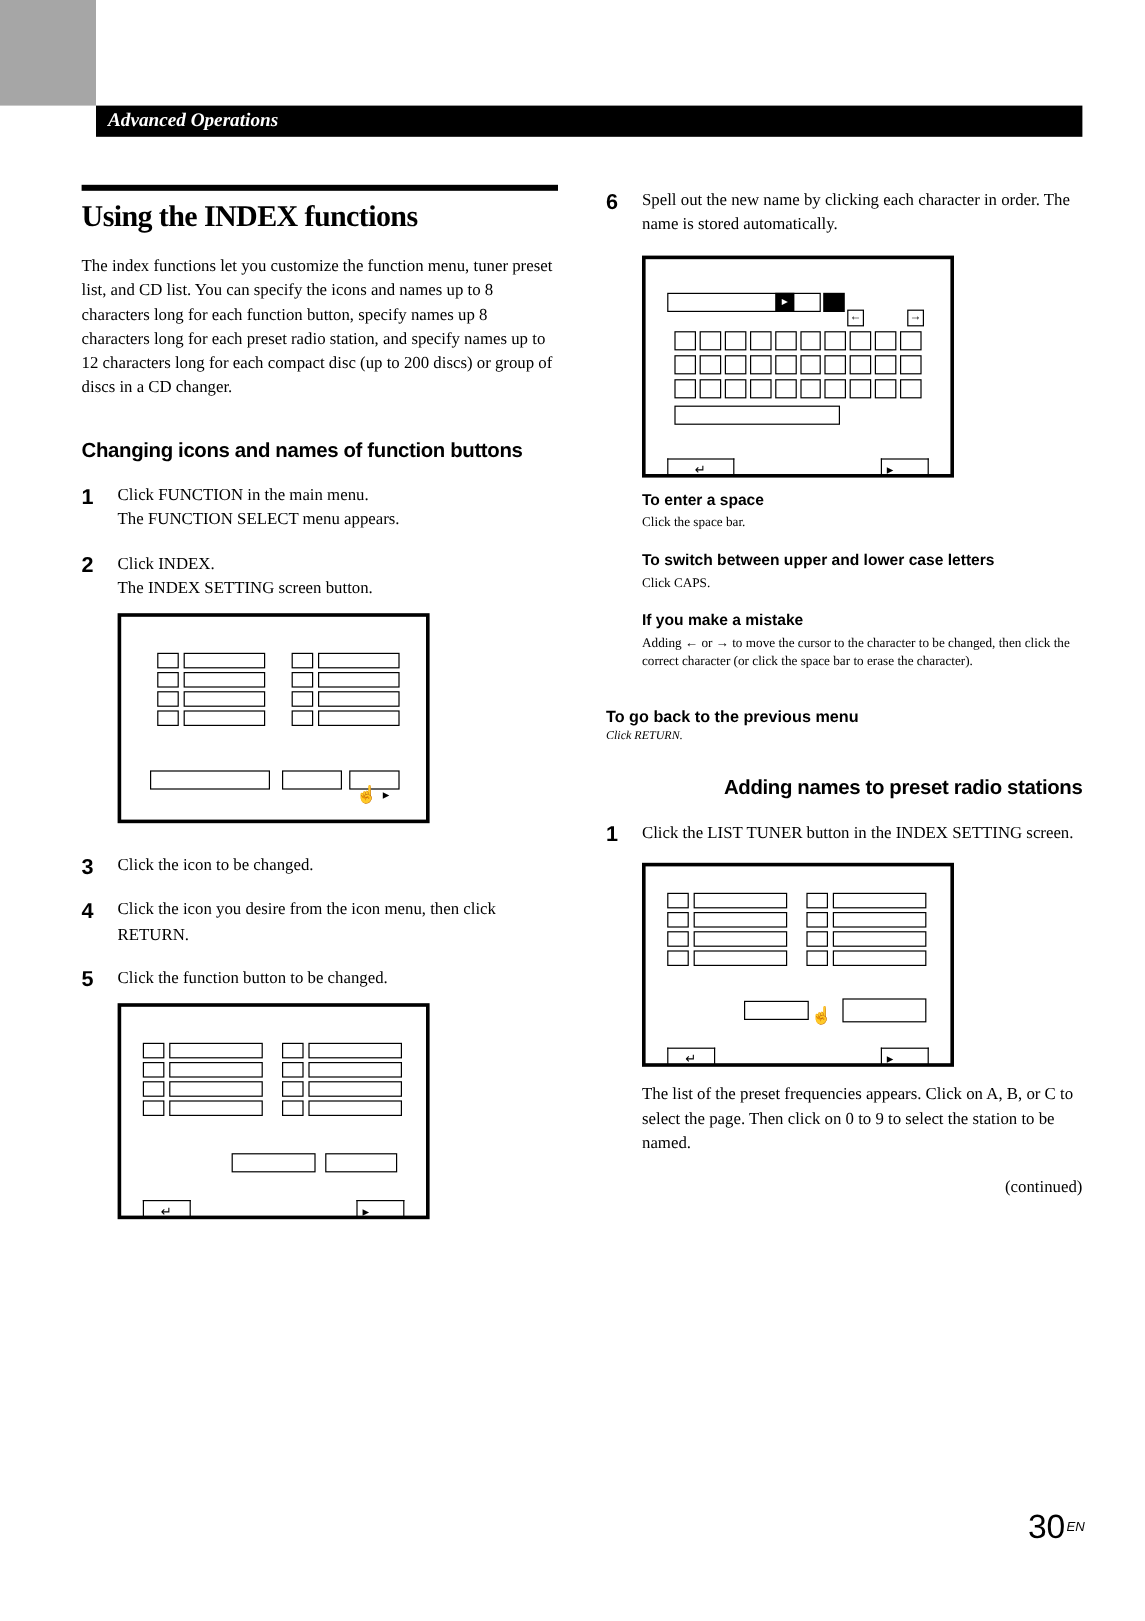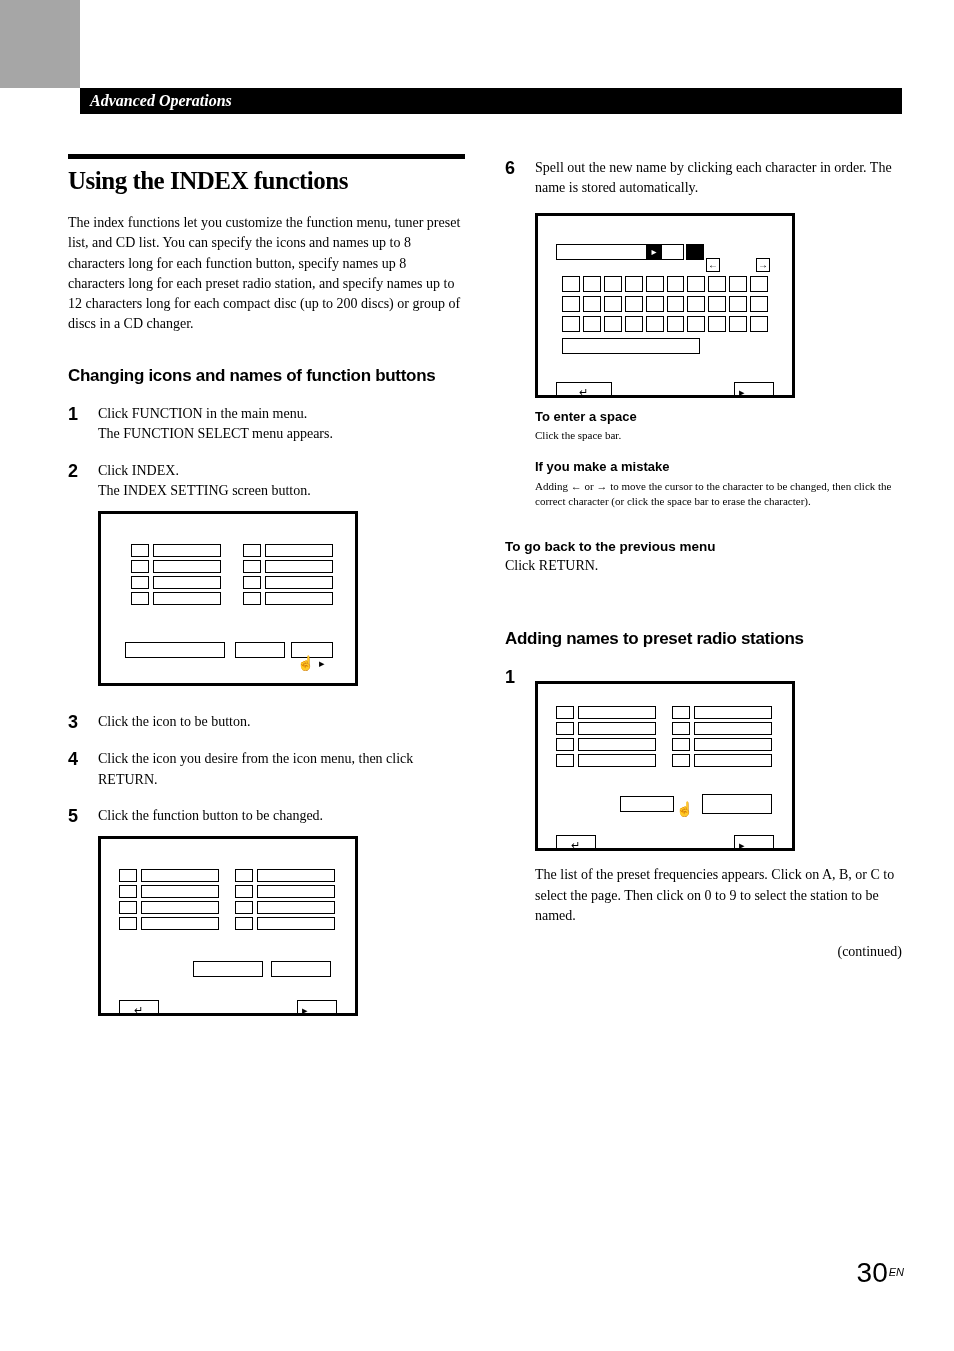--- a/index.html
+++ b/index.html
@@ -103,23 +103,24 @@
     font-size: 11px;
     line-height: 1.4;
   }
   .note-h {
     font-family: Arial, sans-serif;
     font-weight: bold;
     font-size: 13.5px;
     margin-bottom: 2px;
   }
   .note-b {
-    font-size: 14px;
+    font-size: 10px;
     line-height: 1.4;
     margin-bottom: 18px;
+    font-style: italic;
   }
   .continued {
     text-align: right;
     font-size: 14px;
     margin-top: 18px;
   }
   .page-num {
     position: absolute;
     right: 50px;
     bottom: 62px;
@@ -207,21 +208,21 @@
           <div class="widecell" style="top:128px; left:134px; width:50px;"></div>
           <div class="widecell" style="top:128px; left:190px; width:42px;"></div>
           <span class="cursor-hand" style="top:140px; left:196px;">☝</span>
           <span class="arrow-glyph" style="position:absolute; top:142px; left:218px; font-size:11px;">▸</span>
         </div>
       </div>
     </div>
 
     <div class="step">
       <div class="step-num">3</div>
-      <div class="step-body">Click the icon to be button.</div>
+      <div class="step-body">Click the icon to be changed.</div>
     </div>
 
     <div class="step">
       <div class="step-num">4</div>
       <div class="step-body">Click the icon you desire from the icon menu, then click RETURN.</div>
     </div>
 
     <div class="step">
       <div class="step-num">5</div>
       <div class="step-body">
@@ -312,36 +313,41 @@
           </div>
           <div class="tab" style="bottom:-1px; left:18px; width:56px;"><span style="font-size:11px; position:relative; top:-1px; left:22px;">↵</span></div>
           <div class="tab" style="bottom:-1px; right:18px; width:40px;"><span style="font-size:11px; position:relative; top:-1px; left:4px;">▸</span></div>
         </div>
 
         <div class="sub">
           <div class="sub-h">To enter a space</div>
           <div class="sub-b">Click the space bar.</div>
         </div>
         <div class="sub">
+          <div class="sub-h">To switch between upper and lower case letters</div>
+          <div class="sub-b">Click CAPS.</div>
+        </div>
+        <div class="sub">
           <div class="sub-h">If you make a mistake</div>
           <div class="sub-b"><span>Adding </span><span class="arrow-glyph">←</span><span> or </span><span class="arrow-glyph">→</span><span> to move the cursor to the character to be changed, then click the correct character (or click the space bar to erase the character).</span></div>
         </div>
       </div>
     </div>
 
     <div>
       <div class="note-h">To go back to the previous menu</div>
       <div class="note-b">Click RETURN.</div>
     </div>
 
-    <h2 style="margin-top:52px;">Adding names to preset radio stations</h2>
+    <h2 style="margin-top:25px;text-align:right;">Adding names to preset radio stations</h2>
 
     <div class="step">
       <div class="step-num">1</div>
       <div class="step-body">
+        <div>Click the LIST TUNER button in the INDEX SETTING screen.</div>
 
         <div class="screen" style="height:170px; margin-top:14px;">
           <div class="rowcell" style="top:22px; left:18px; width:18px;"></div>
             <div class="rowcell" style="top:22px; left:40px; width:78px;"></div>
           <div class="rowcell" style="top:38px; left:18px; width:18px;"></div>
             <div class="rowcell" style="top:38px; left:40px; width:78px;"></div>
           <div class="rowcell" style="top:54px; left:18px; width:18px;"></div>
             <div class="rowcell" style="top:54px; left:40px; width:78px;"></div>
           <div class="rowcell" style="top:70px; left:18px; width:18px;"></div>
             <div class="rowcell" style="top:70px; left:40px; width:78px;"></div>

